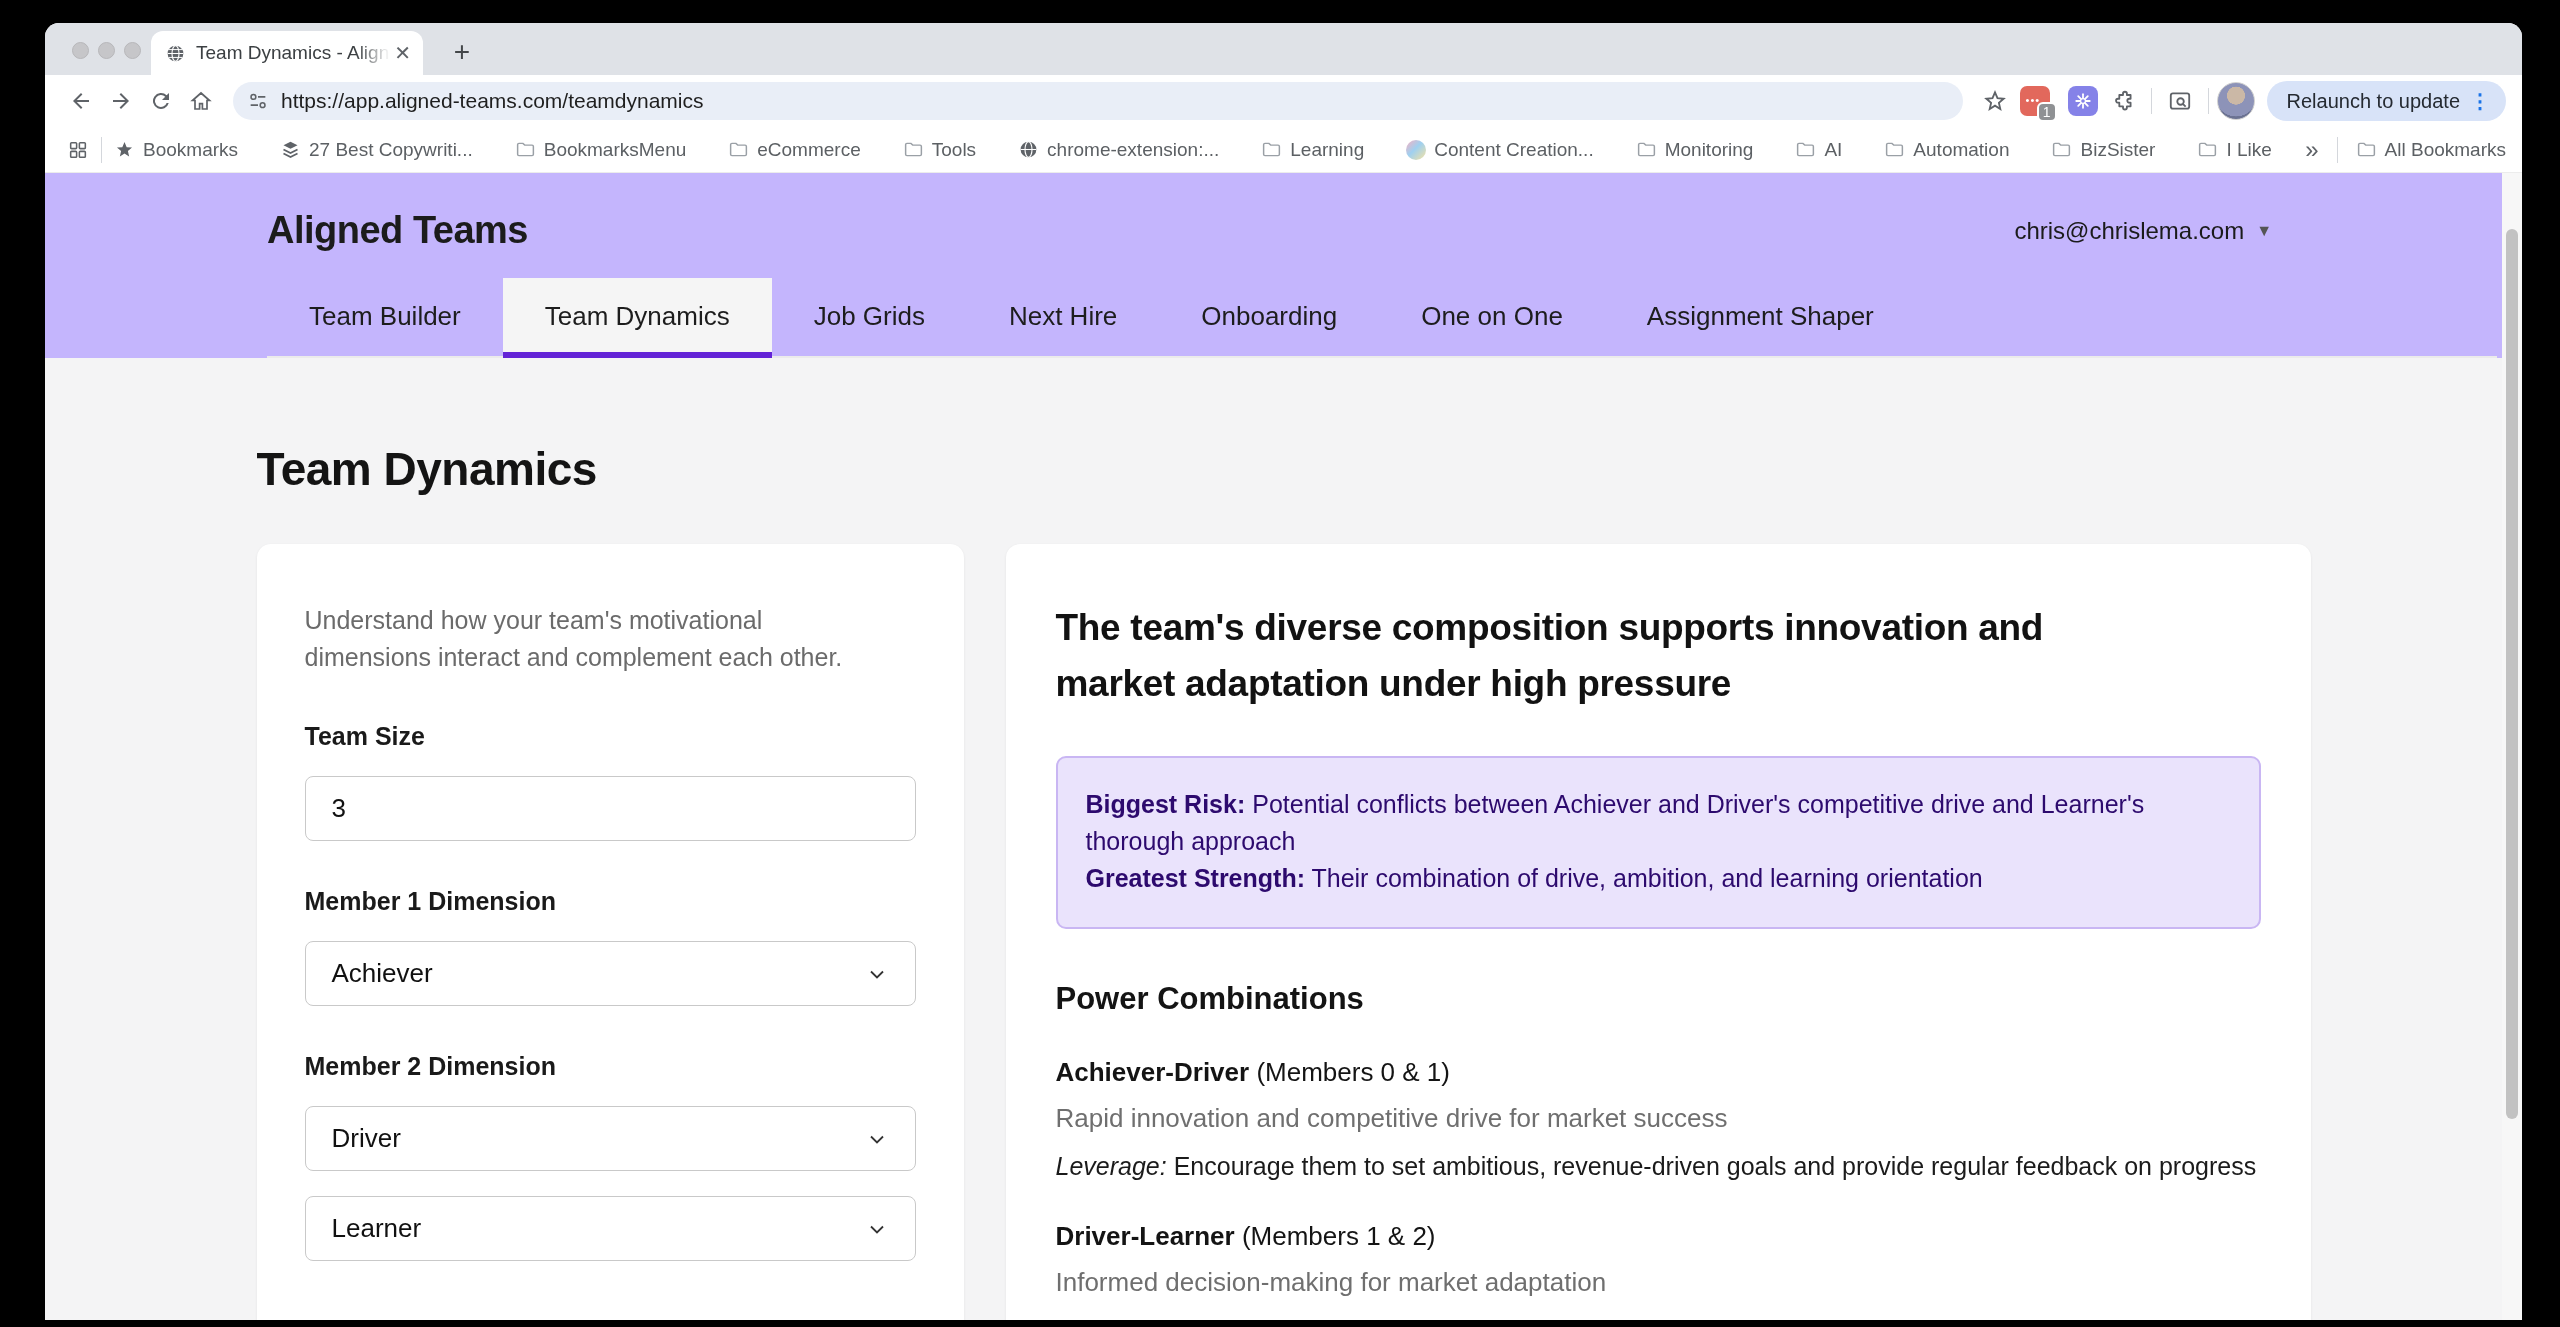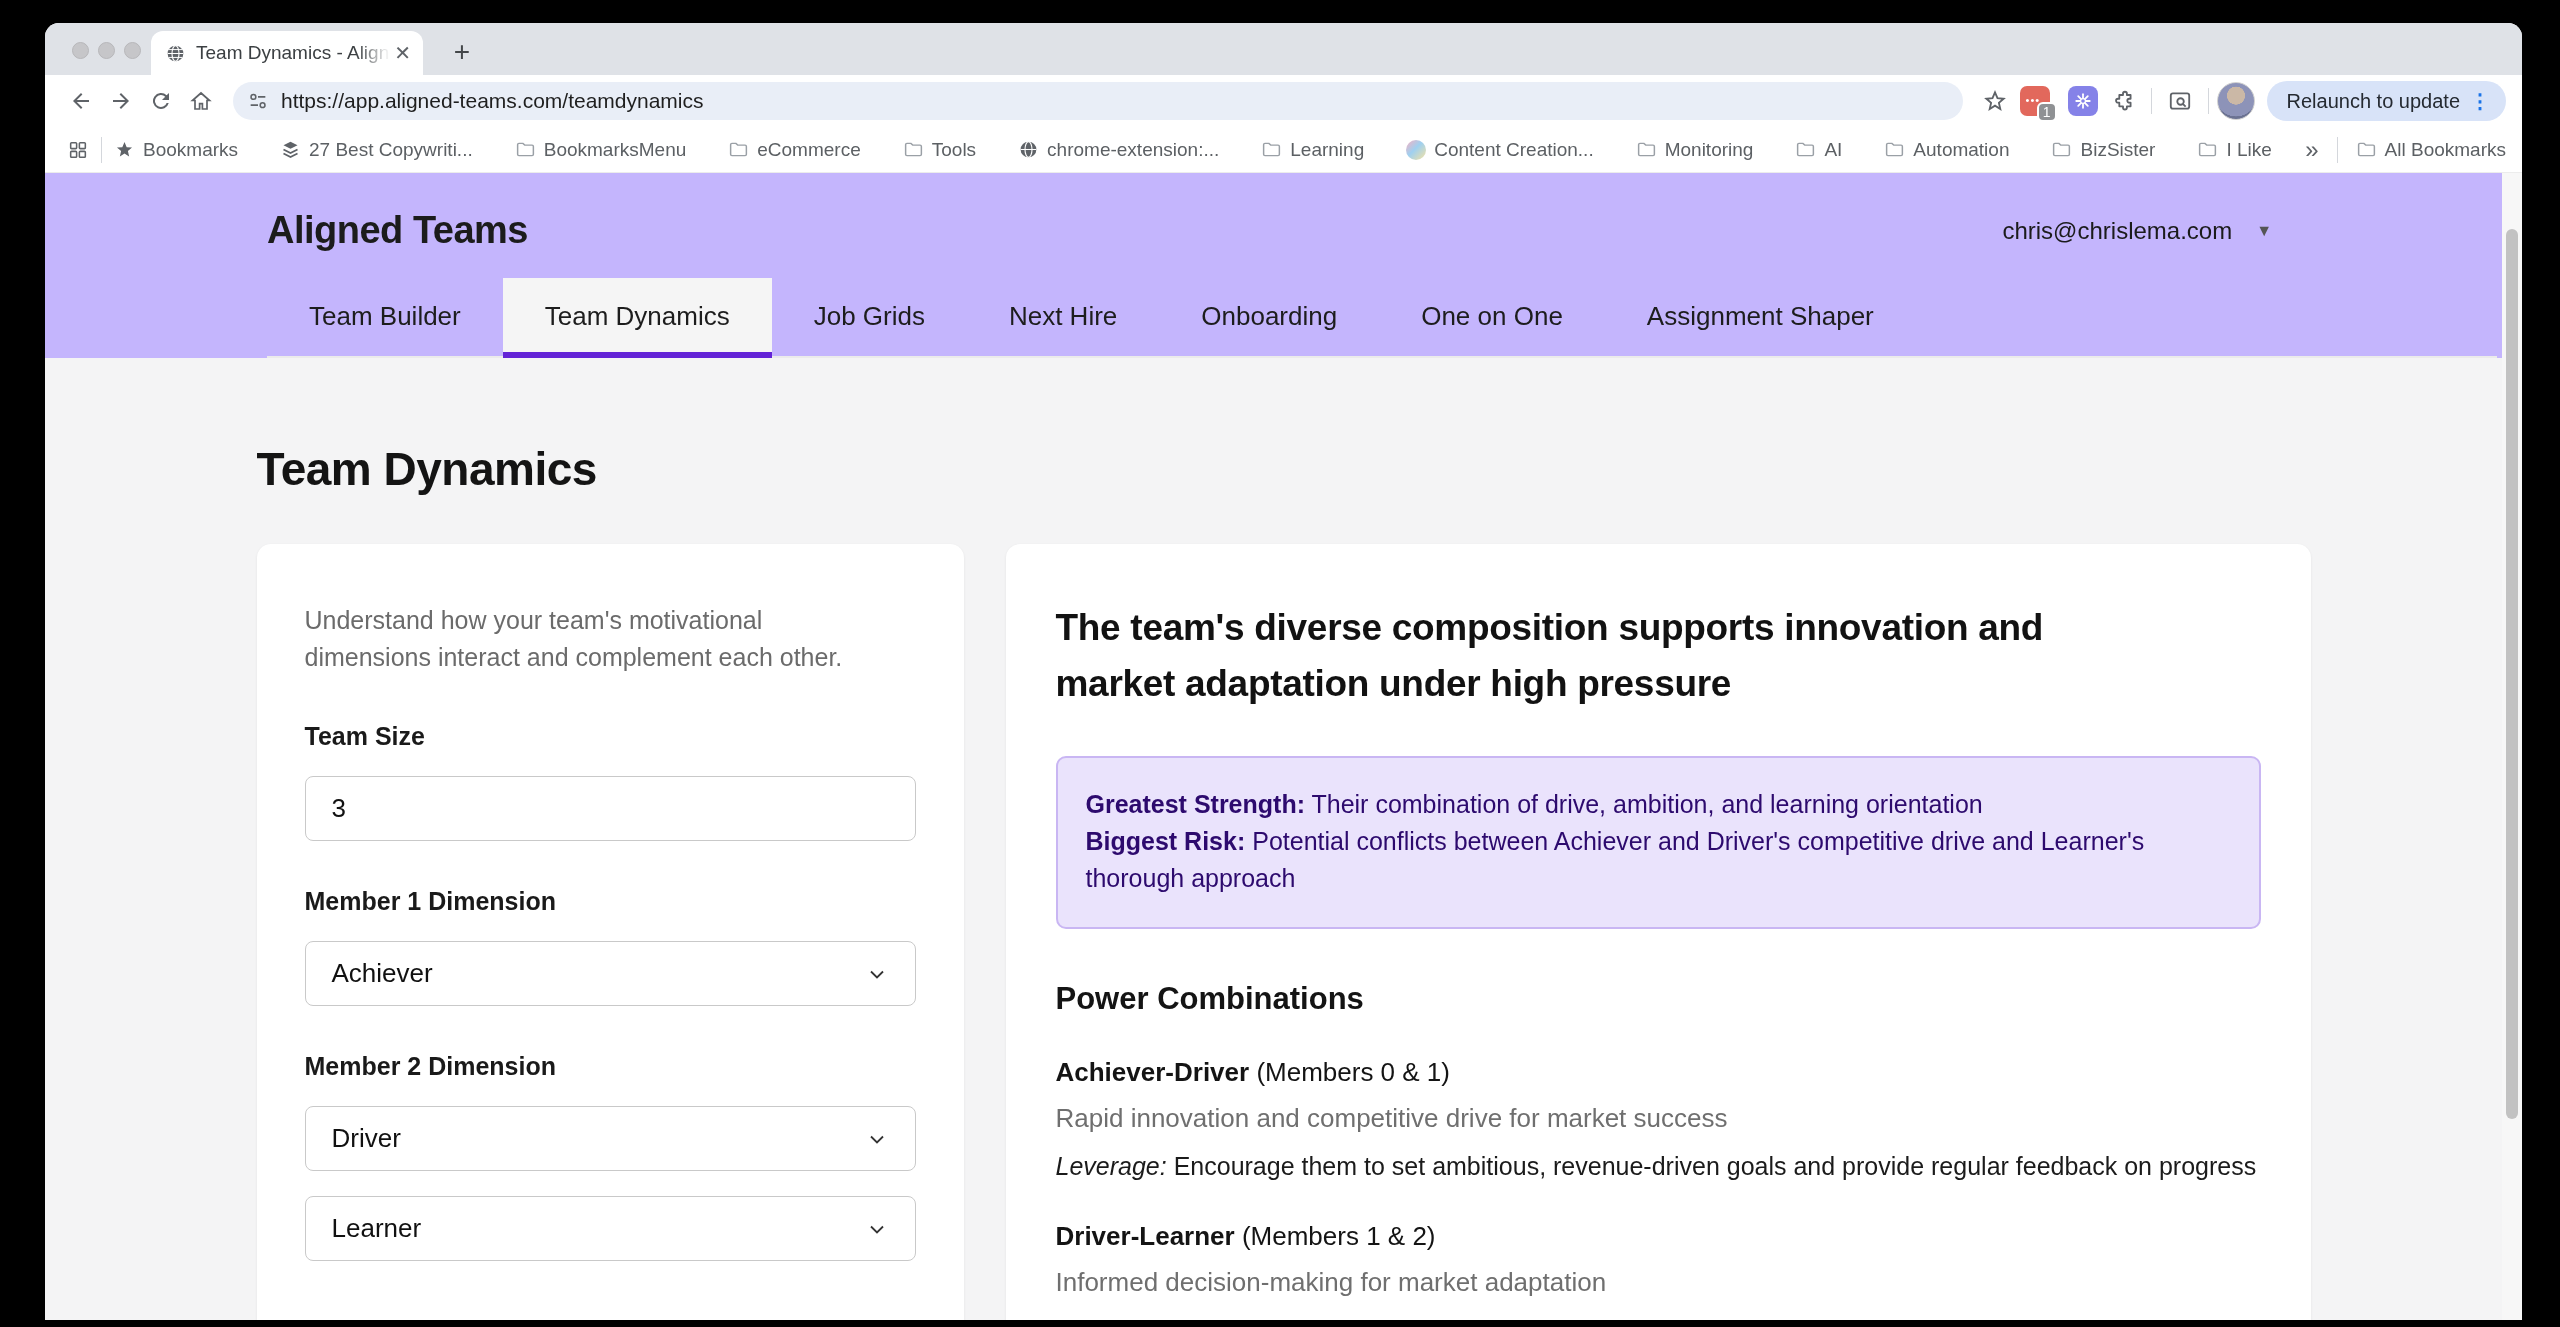--- a/index.html
+++ b/index.html
@@ -52,21 +52,21 @@
   .bm-items { display:flex; align-items:center; gap:42px; overflow:hidden; flex:1 1 auto; white-space:nowrap; }
   .bm { display:flex; align-items:center; gap:8px; font-size:19px; color:#5c6064; flex:none; }
   .bm-right { display:flex; align-items:center; flex:none; margin-left:8px; }
   .chev-more { font-size:24px; color:#5f6368; padding:0 10px; }
 
   
   .page { flex:1; background:#f4f4f5; position:relative; overflow:hidden; }
   .appheader { background:#c4b5fd; padding-top:36px; }
   .appheader-top { margin:0 250px 0 222px; display:flex; justify-content:space-between; align-items:center; }
   .app-title { font-size:38px; font-weight:bold; color:#1c1c1c; letter-spacing:-0.5px; }
-  .account { display:flex; align-items:center; gap:24px; font-size:24px; color:#1b1b1b; }
+  .account { display:flex; align-items:center; gap:12px; font-size:24px; color:#1b1b1b; }
   .caret { font-size:16px; color:#555; }
   .apptabs-row { margin:26px 25px 0 222px; border-bottom:2px solid #ebebeb; display:flex; }
   .apptab { padding:23px 42px 24px; font-size:26px; color:#1d1d1d; flex:none; }
   .apptab.active { background:#f5f5f5; border-bottom:6px solid #6323d6; margin-bottom:-2px; padding-bottom:18px; }
 
   .page-content { width:2054px; margin:0 auto; }
   h1.page-title { margin-top:84px; font-size:46px; font-weight:bold; color:#141414; letter-spacing:-0.5px; }
   .cols { display:flex; gap:42px; margin-top:48px; align-items:flex-start; }
   .card { background:#fff; border-radius:14px; box-shadow:0 1px 3px rgba(0,0,0,0.07); }
   .card-left { width:707px; padding:58px 48px; min-height:1000px; flex:none; }
@@ -417,24 +417,24 @@
                   </svg>
                 </span>
             </div>
           </div>
 
           <div class="card card-right">
             <div class="headline">The team's diverse composition supports innovation and market adaptation under high pressure</div>
 
             <div class="summary-box" style="background:#eae3fc;border:2px solid #c9b6f3;color:#2d0a6e;">
               <div>
+                <b>Biggest Risk:</b><span> Potential conflicts between Achiever and Driver's competitive drive and Learner's thorough approach</span>
+              </div>
+              <div>
                 <b>Greatest Strength:</b><span> Their combination of drive, ambition, and learning orientation</span>
-              </div>
-              <div>
-                <b>Biggest Risk:</b><span> Potential conflicts between Achiever and Driver's competitive drive and Learner's thorough approach</span>
               </div>
             </div>
 
             <div class="pc-heading">Power Combinations</div>
 
             <div class="combo">
               <div class="combo-title">
                 <b>Achiever-Driver</b><span> (Members 0 &amp; 1)</span>
               </div>
               <div class="combo-desc">Rapid innovation and competitive drive for market success</div>

